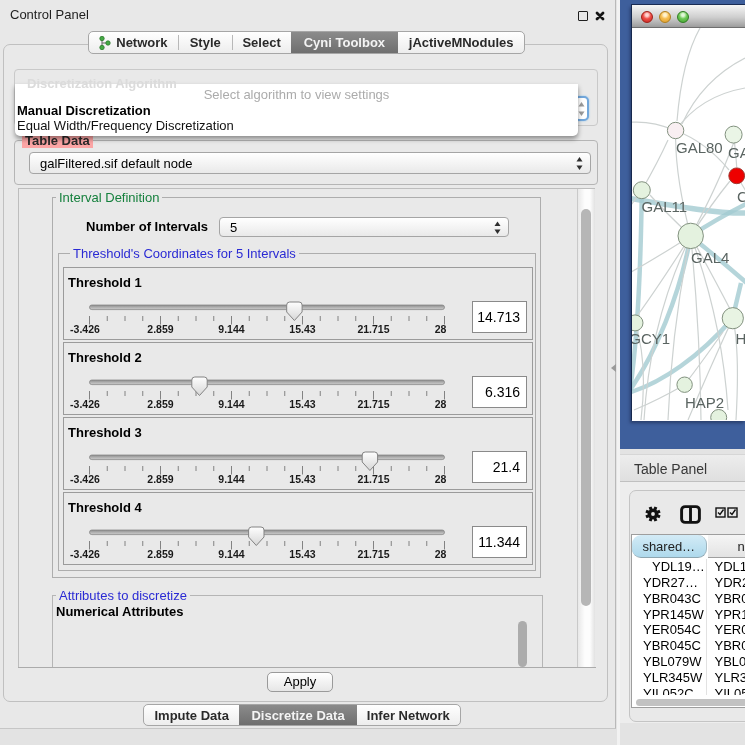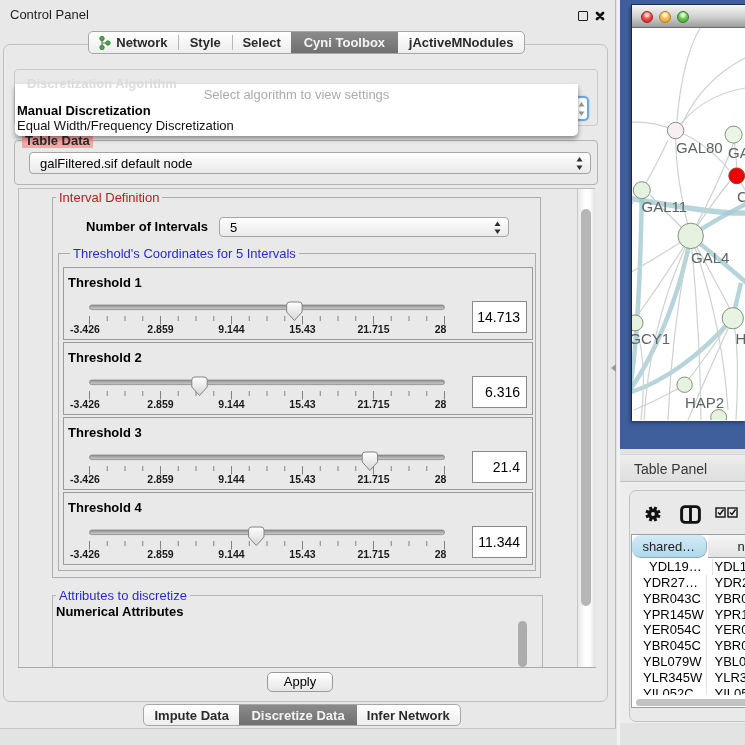--- a/index.html
+++ b/index.html
@@ -152,21 +152,21 @@
       <path d="M4.5 15 L7.5 10.5 L1.5 10.5 Z" fill="#2E2E2E"></path>
     </svg>
       </span>
   </div>
 
   <div style="position:absolute; left:18px; top:188px; width:577px; height:480px; border:1px solid #BDBDBD;"></div>
   <div id="vsb"></div>
   <div id="vsb-thumb"></div>
 
   <div class="grp" style="left:52px; top:197px; width:489px; height:381px; border-color:#ADADAD;"></div>
-  <div class="grp-title" style="left:56px; top:190px; color:#b91c1c;">Interval Definition</div>
+  <div class="grp-title" style="left:56px; top:190px; color:#15803d;">Interval Definition</div>
 
   <div style="position:absolute; left:86px; top:219px; font-size:13px; font-weight:bold; color:#000;">Number of Intervals</div>
   <div class="combo" style="left:219px; top:217px; width:290px; height:20px;">
     <span style="margin-left:10px;">5</span>
     <span class="arr">
         <svg width="9" height="15" viewBox="0 0 9 15">
       <path d="M4.5 1.5 L7.5 6 L1.5 6 Z" fill="#2E2E2E"></path>
       <path d="M4.5 14 L7.5 9.5 L1.5 9.5 Z" fill="#2E2E2E"></path>
     </svg>
       </span>
@@ -469,21 +469,21 @@
       <path d="M3 5.5 L5 7.5 L8.5 2.5" fill="none" stroke="#111" stroke-width="1.4"></path>
     </svg>
     <svg style="position:absolute;left:107px;top:25px;" width="11" height="11" viewBox="0 0 11 11">
       <rect x="1" y="1" width="9" height="9" fill="none" stroke="#111" stroke-width="1.4"></rect>
       <path d="M3 5.5 L5 7.5 L8.5 2.5" fill="none" stroke="#111" stroke-width="1.4"></path>
     </svg>
   <div style="position:absolute;left:11px;top:52px;width:114px;height:174px;overflow:hidden;background:#FFF;border:1px solid #9E9E9E;border-right:none;">
       <div style="position:absolute;left:0;top:0;width:74.5px;height:23px;background:linear-gradient(#D3EBF6,#AED9EC);border-right:1px solid #9FB6C0;border-bottom:1px solid #8FA6B0;font-size:13px;color:#222;text-align:center;line-height:23px;border-radius:9px;">shared…</div>
       <div style="position:absolute;left:75.5px;top:0;width:40px;height:23px;background:linear-gradient(#F5F5F5,#E3E3E3);border-bottom:1px solid #9F9F9F;font-size:13px;color:#222;padding-left:30px;line-height:23px;">n</div>
       <div style="position:absolute;left:0;top:24px;width:114px;height:136px;overflow:hidden;">
-        <div style="position:absolute;left:6px;top:0px;width:74.5px;height:15.85px;border-right:1px solid #E2E2E2;font-size:13px;color:#000;padding-left:11px;line-height:15.85px;">YDL19…</div>
+        <div style="position:absolute;left:0;top:0px;width:74.5px;height:15.85px;border-right:1px solid #E2E2E2;font-size:13px;color:#000;padding-left:20px;line-height:15.85px;">YDL19…</div>
         <div style="position:absolute;left:75.5px;top:0px;width:40px;height:15.85px;font-size:13px;color:#000;padding-left:7px;line-height:15.85px;">YDL19</div>
         <div style="position:absolute;left:0;top:15.85px;width:74.5px;height:15.85px;border-right:1px solid #E2E2E2;font-size:13px;color:#000;padding-left:11px;line-height:15.85px;">YDR27…</div>
         <div style="position:absolute;left:75.5px;top:15.85px;width:40px;height:15.85px;font-size:13px;color:#000;padding-left:7px;line-height:15.85px;">YDR27</div>
         <div style="position:absolute;left:0;top:31.7px;width:74.5px;height:15.85px;border-right:1px solid #E2E2E2;font-size:13px;color:#000;padding-left:11px;line-height:15.85px;">YBR043C</div>
         <div style="position:absolute;left:75.5px;top:31.7px;width:40px;height:15.85px;font-size:13px;color:#000;padding-left:7px;line-height:15.85px;">YBR04</div>
         <div style="position:absolute;left:0;top:47.55px;width:74.5px;height:15.85px;border-right:1px solid #E2E2E2;font-size:13px;color:#000;padding-left:11px;line-height:15.85px;">YPR145W</div>
         <div style="position:absolute;left:75.5px;top:47.55px;width:40px;height:15.85px;font-size:13px;color:#000;padding-left:7px;line-height:15.85px;">YPR14</div>
         <div style="position:absolute;left:0;top:63.4px;width:74.5px;height:15.85px;border-right:1px solid #E2E2E2;font-size:13px;color:#000;padding-left:11px;line-height:15.85px;">YER054C</div>
         <div style="position:absolute;left:75.5px;top:63.4px;width:40px;height:15.85px;font-size:13px;color:#000;padding-left:7px;line-height:15.85px;">YER05</div>
         <div style="position:absolute;left:0;top:79.25px;width:74.5px;height:15.85px;border-right:1px solid #E2E2E2;font-size:13px;color:#000;padding-left:11px;line-height:15.85px;">YBR045C</div>

